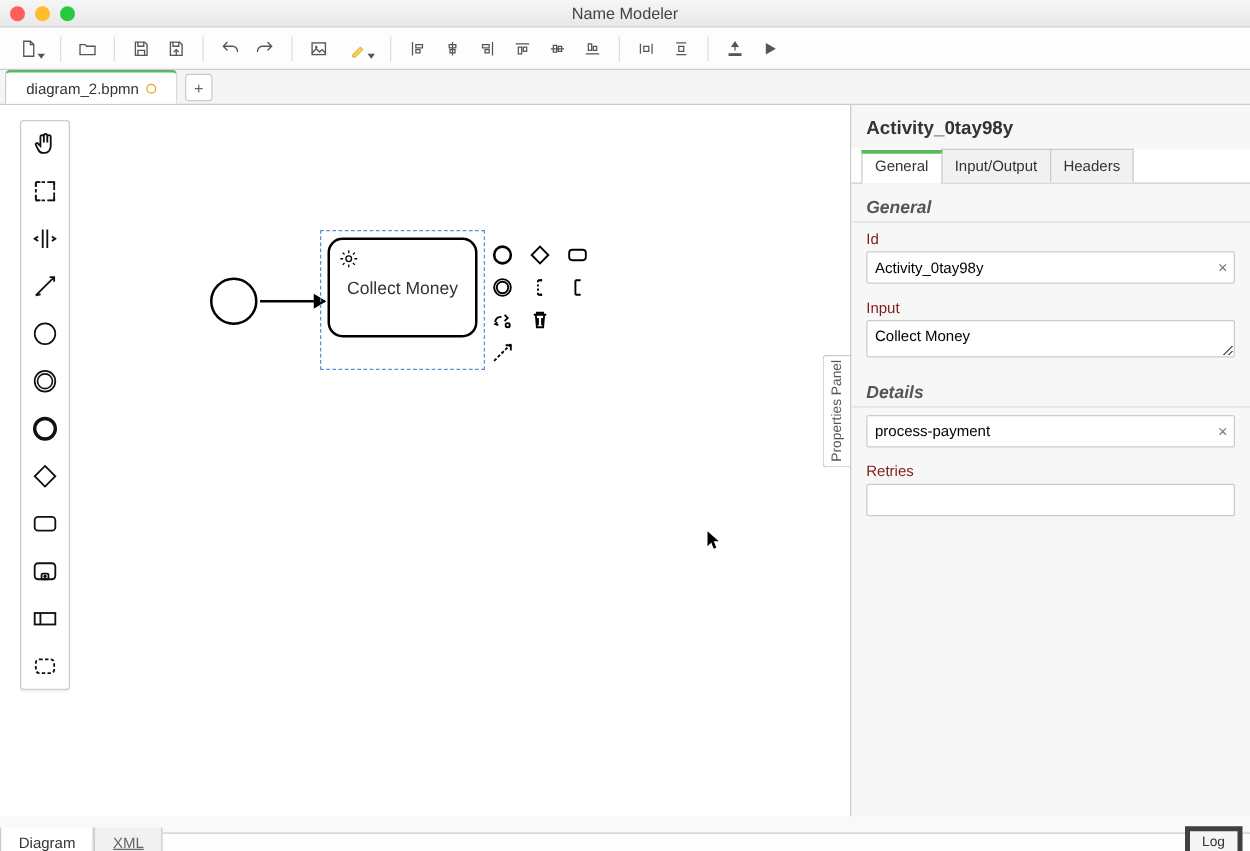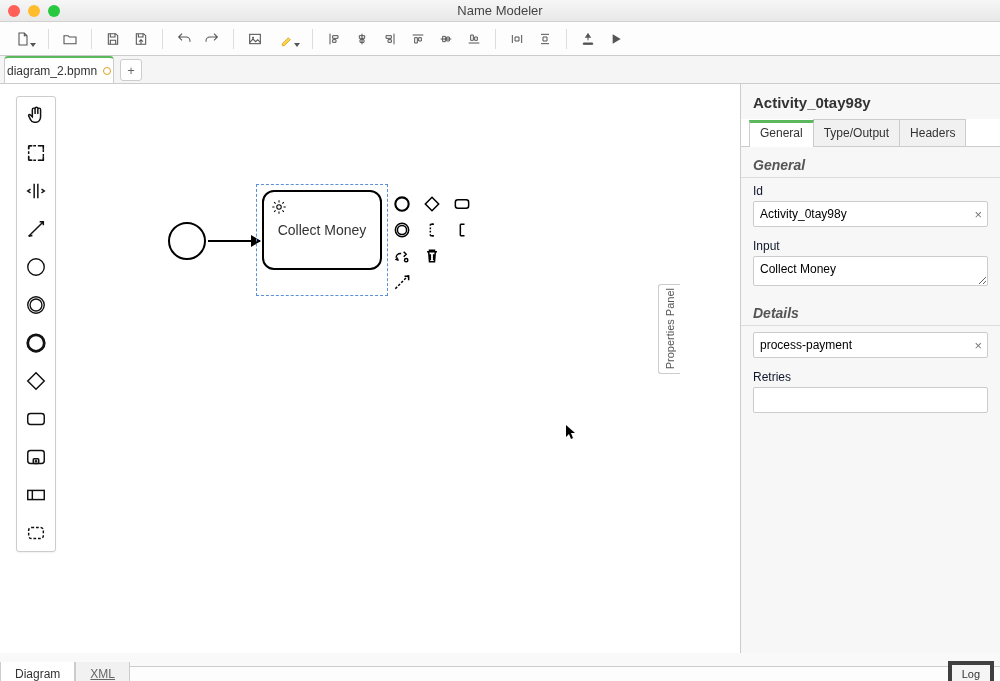--- a/index.html
+++ b/index.html
@@ -43,21 +43,21 @@
     width:22px;height:22px;display:flex;align-items:center;justify-content:center;
     color:#555;border-radius:3px;cursor:pointer;
   }
   .tool svg{width:16px;height:16px;}
   .tool.dd{width:30px;position:relative;}
   .tool.dd:after{content:"";border-left:3px solid transparent;border-right:3px solid transparent;border-top:4px solid #555;position:absolute;right:2px;bottom:3px;}
   .sep{width:1px;height:20px;background:#ddd;margin:0 4px;}
   
   .tabrow{height:28px;background:#f5f5f5;border-bottom:1px solid #ccc;display:flex;align-items:flex-end;}
   .filetab{
-    height:27px;display:flex;align-items:center;gap:6px;padding:0 2px;
+    height:27px;display:flex;align-items:center;gap:6px;padding:0 16px;
     border:1px solid #ccc;border-bottom:none;background:#fff;border-radius:4px 4px 0 0;
     border-top:2px solid #5cb85c;font-size:12px;color:#333;margin-left:4px;
   }
   .dirtydot{width:8px;height:8px;border-radius:50%;border:1.5px solid #e0a020;}
   .addtab{width:22px;height:22px;display:flex;align-items:center;justify-content:center;color:#666;margin-left:6px;cursor:pointer;border:1px solid #ccc;border-radius:3px;background:#fff;margin-bottom:2px;}
   
   .main{position:absolute;top:84px;left:0;right:0;bottom:28px;background:#fff;}
   
   .palette{
     position:absolute;left:16px;top:12px;width:40px;
@@ -87,31 +87,31 @@
   .taskicon svg{width:18px;height:18px;stroke:#000;fill:none;stroke-width:1.4;}
   
   .ctxpad{position:absolute;left:390px;top:108px;display:grid;grid-template-columns:28px 28px 28px;gap:2px;}
   .ctx{width:24px;height:24px;display:flex;align-items:center;justify-content:center;cursor:pointer;}
   .ctx svg{width:20px;height:20px;stroke:#000;fill:none;stroke-width:1.8;}
   
   .minimap{position:absolute;right:20px;top:14px;width:38px;height:34px;border:1px solid #aaa;border-radius:3px;display:flex;align-items:center;justify-content:center;background:#fff;cursor:pointer;}
   .minimap svg{width:22px;height:20px;stroke:#555;fill:none;stroke-width:1.4;}
   
   .proppanel{
-    position:absolute;right:0;top:0;bottom:0;width:260px;
+    position:absolute;right:0;top:0;bottom:0;width:320px;
     border-left:1px solid #ccc;background:#f7f7f7;overflow:auto;
   }
   .proppanel h3{font-size:15px;font-weight:bold;margin:10px 12px 8px;}
   .ptabs{display:flex;border-bottom:1px solid #ccc;background:#fff;}
   .ptab{padding:6px 10px;font-size:12px;border:1px solid #ccc;border-bottom:none;background:#f1f1f1;cursor:pointer;margin-left:-1px;}
   .ptab:first-child{margin-left:8px;}
   .ptab.active{background:#fff;border-top:3px solid #5cb85c;padding-top:3px;position:relative;top:1px;}
   .pgroup-title{font-style:italic;font-weight:bold;color:#555;font-size:14px;padding:10px 12px 4px;border-bottom:1px solid #ddd;}
   .field{padding:6px 12px;}
-  .field label{display:block;font-size:12px;color:#0f172a;margin-bottom:3px;}
+  .field label{display:block;font-size:12px;color:#7f1d1d;margin-bottom:3px;}
   .inputwrap{position:relative;}
   .inputwrap input, .inputwrap textarea{
     width:100%;border:1px solid #ccc;border-radius:2px;padding:5px 24px 5px 6px;font-size:12px;font-family:inherit;
     background:#fff;
   }
   .inputwrap textarea{resize:vertical;height:30px;padding-right:6px;}
   .clearx{position:absolute;right:6px;top:50%;transform:translateY(-50%);cursor:pointer;color:#777;font-size:13px;}
   
   .proptab{
     position:absolute;right:320px;top:200px;width:22px;height:90px;
@@ -399,21 +399,21 @@
   <div class="cursor">
     <svg width="12" height="16" viewBox="0 0 12 16">
         <path d="M1 1l0 12 3-3 2 5 2-1-2-5 4 0z" fill="#000"></path>
       </svg>
   </div>
 
   <div class="proppanel">
     <h3>Activity_0tay98y</h3>
     <div class="ptabs">
       <div class="ptab active">General</div>
-      <div class="ptab">Type/Output</div>
+      <div class="ptab">Input/Output</div>
       <div class="ptab">Headers</div>
     </div>
     <div class="pgroup-title">General</div>
     <div class="field">
       <label>Id</label>
       <div class="inputwrap">
         <input type="text" value="Activity_0tay98y" style="">
         <span class="clearx">×</span>
       </div>
     </div>

